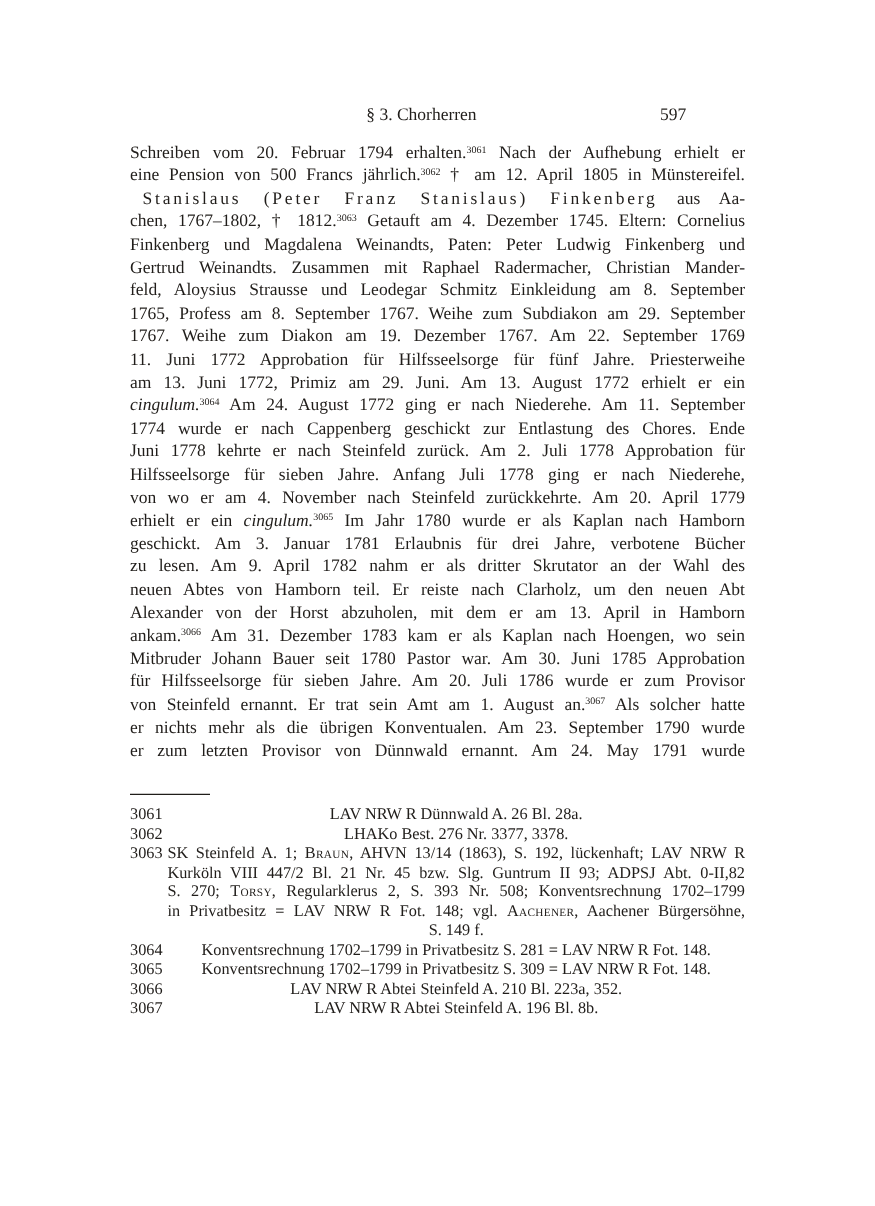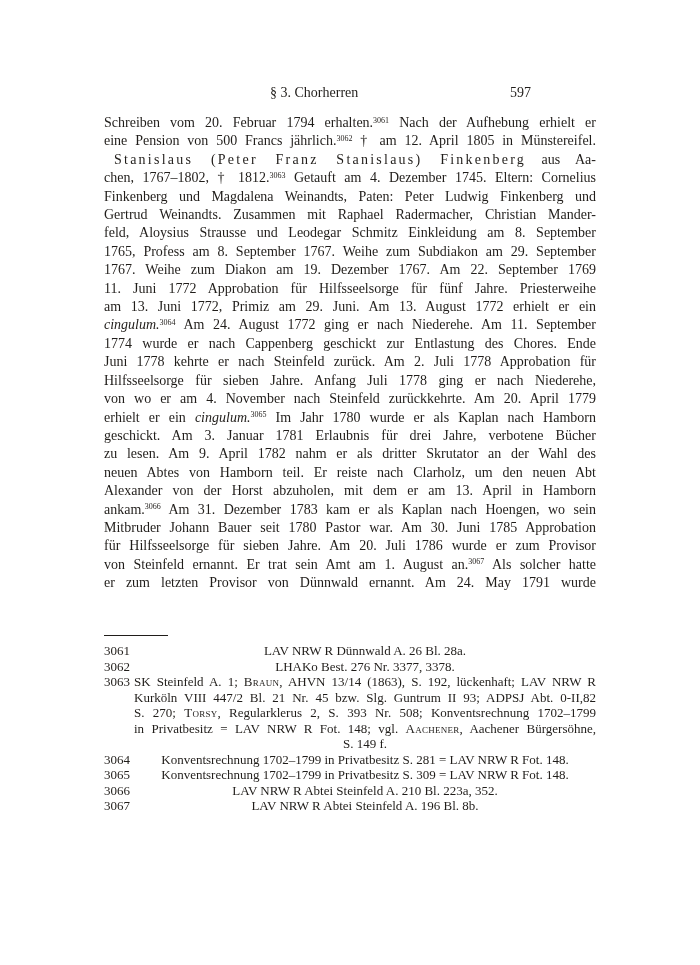--- a/index.html
+++ b/index.html
@@ -6,22 +6,22 @@
   .page {
     position:relative;
     width:700px; height:965px;
     background:#ffffff;
     color:#201d1a;
     font-family:"Liberation Serif","DejaVu Serif",serif;
     overflow:hidden;
   }
   
   .header { position:absolute; top:84px; left:104px; width:492px; height:18px; font-size:14px; line-height:18px; }
-  .section-title { position:absolute; left:166px; top:0; white-space:nowrap; }
-  .page-number { position:absolute; right:65px; top:0; }
+  .section-title { position:absolute; left:189px; top:0; white-space:nowrap; }
+  .page-number { position:absolute; right:47px; top:0; }
 
   
   .body-text { position:absolute; top:114px; left:104px; width:492px; font-size:14px; }
   .bline {
     line-height:18.4px;
     text-align:justify;
     text-align-last:justify;
   }
   .bline.indent { text-indent:10px; }
   .ls { letter-spacing:0.16em; }
@@ -75,20 +75,21 @@
       <div class="bline">von wo er am 4. November nach Steinfeld zurückkehrte. Am 20. April 1779</div>
       <div class="bline">erhielt er ein <span class="i">cingulum.</span><sup class="fnref">3065</sup> Im Jahr 1780 wurde er als Kaplan nach Hamborn</div>
       <div class="bline">geschickt. Am 3. Januar 1781 Erlaubnis für drei Jahre, verbotene Bücher</div>
       <div class="bline">zu lesen. Am 9. April 1782 nahm er als dritter Skrutator an der Wahl des</div>
       <div class="bline">neuen Abtes von Hamborn teil. Er reiste nach Clarholz, um den neuen Abt</div>
       <div class="bline">Alexander von der Horst abzuholen, mit dem er am 13. April in Hamborn</div>
       <div class="bline">ankam.<sup class="fnref">3066</sup> Am 31. Dezember 1783 kam er als Kaplan nach Hoengen, wo sein</div>
       <div class="bline">Mitbruder Johann Bauer seit 1780 Pastor war. Am 30. Juni 1785 Approbation</div>
       <div class="bline">für Hilfsseelsorge für sieben Jahre. Am 20. Juli 1786 wurde er zum Provisor</div>
       <div class="bline">von Steinfeld ernannt. Er trat sein Amt am 1. August an.<sup class="fnref">3067</sup> Als solcher hatte</div>
+      <div class="bline">er nichts mehr als die übrigen Konventualen. Am 23. September 1790 wurde</div>
       <div class="bline">er zum letzten Provisor von Dünnwald ernannt. Am 24. May 1791 wurde</div>
     </div>
 
   <div class="footrule"></div>
 
   <div class="footnotes" id="footnotes">
       <div class="fn">
         <div class="fn-num">3061</div>
         <div class="fn-body">
           <div class="fline">LAV NRW R Dünnwald A. 26 Bl. 28a.</div>

